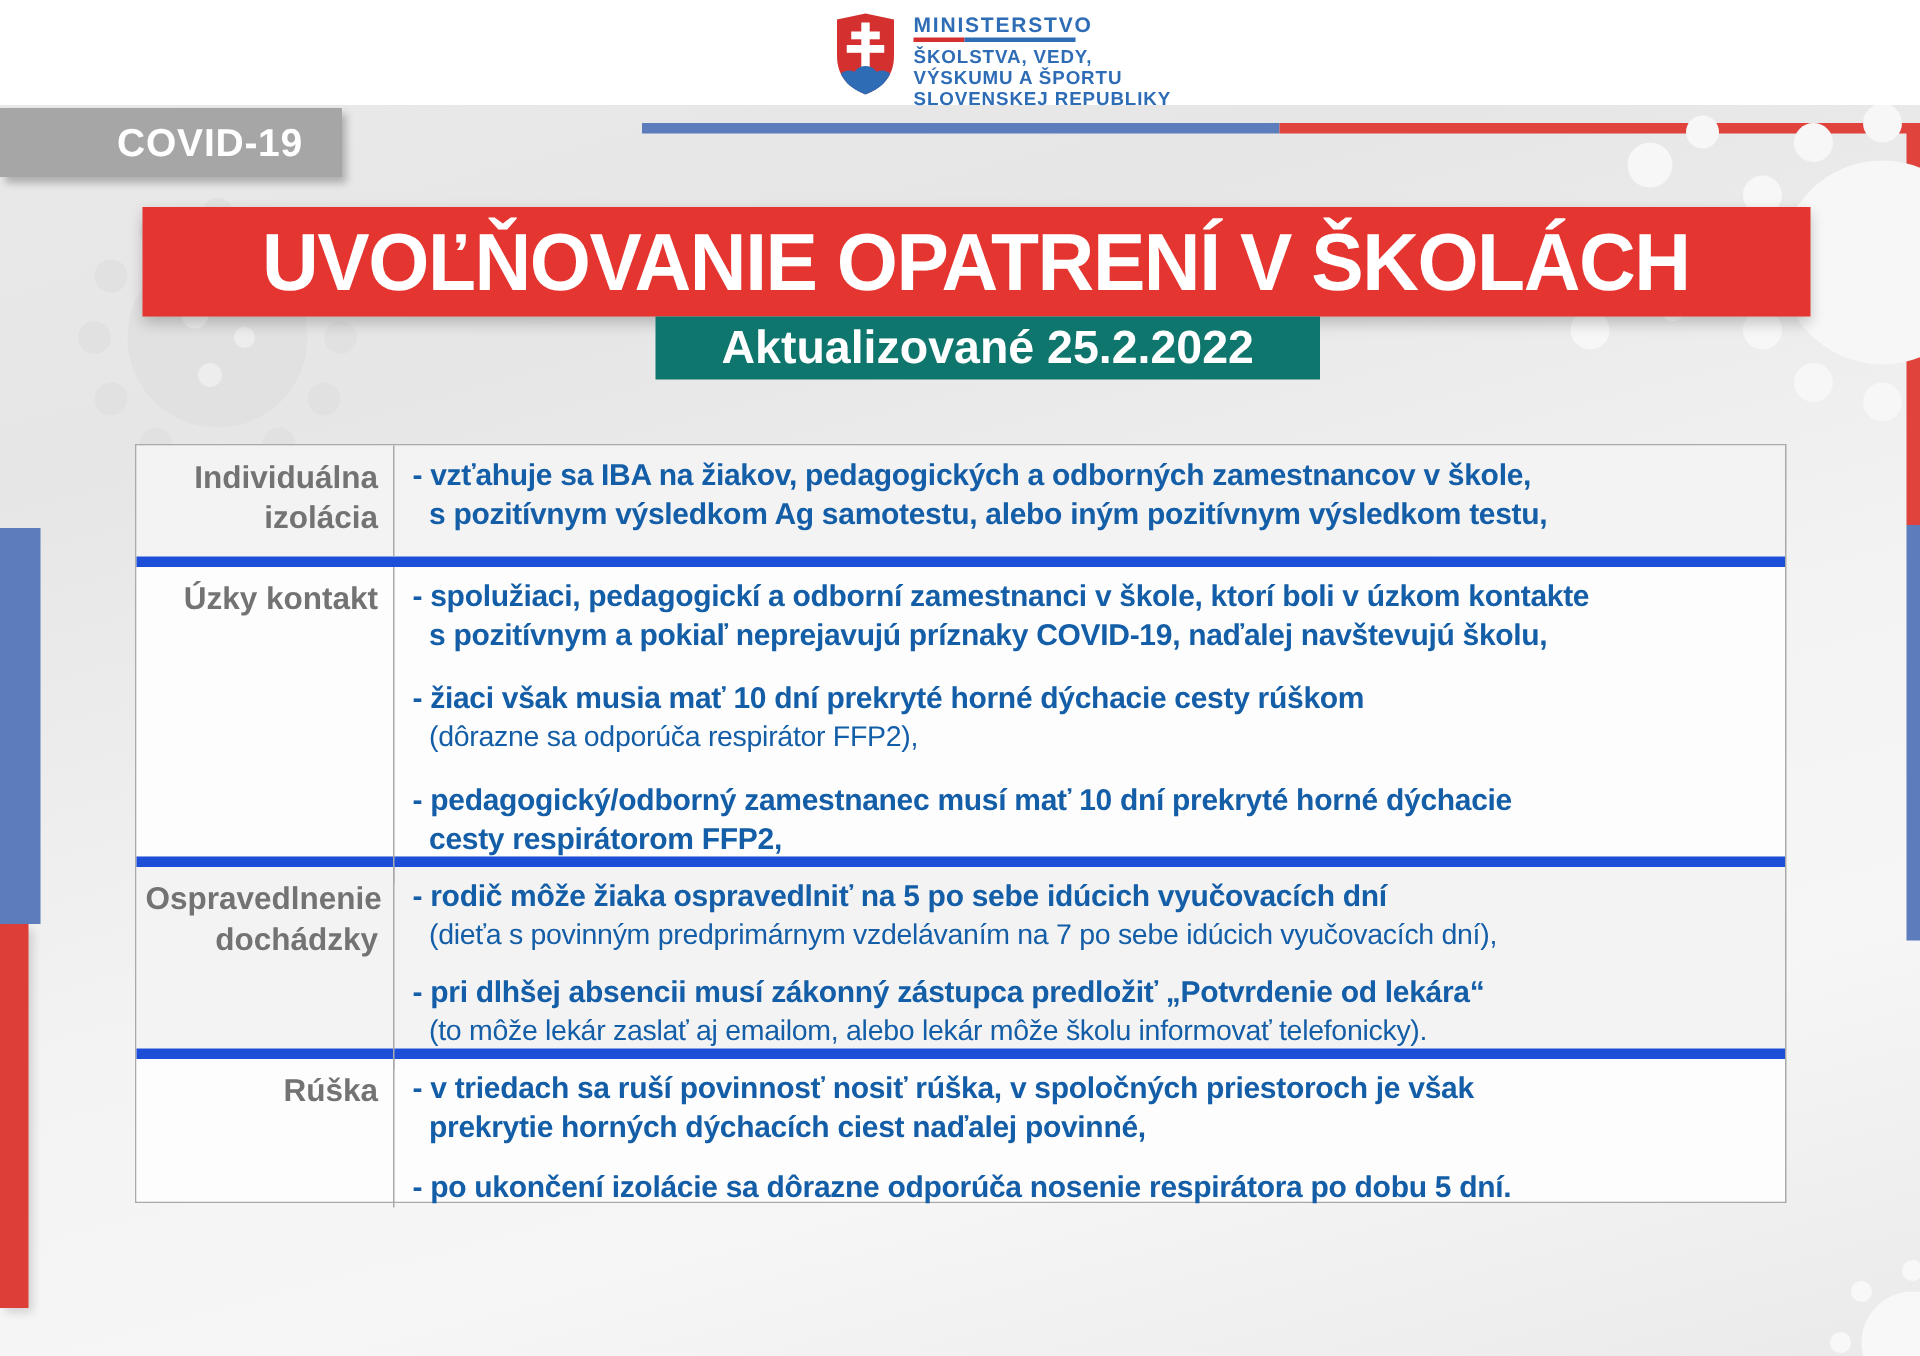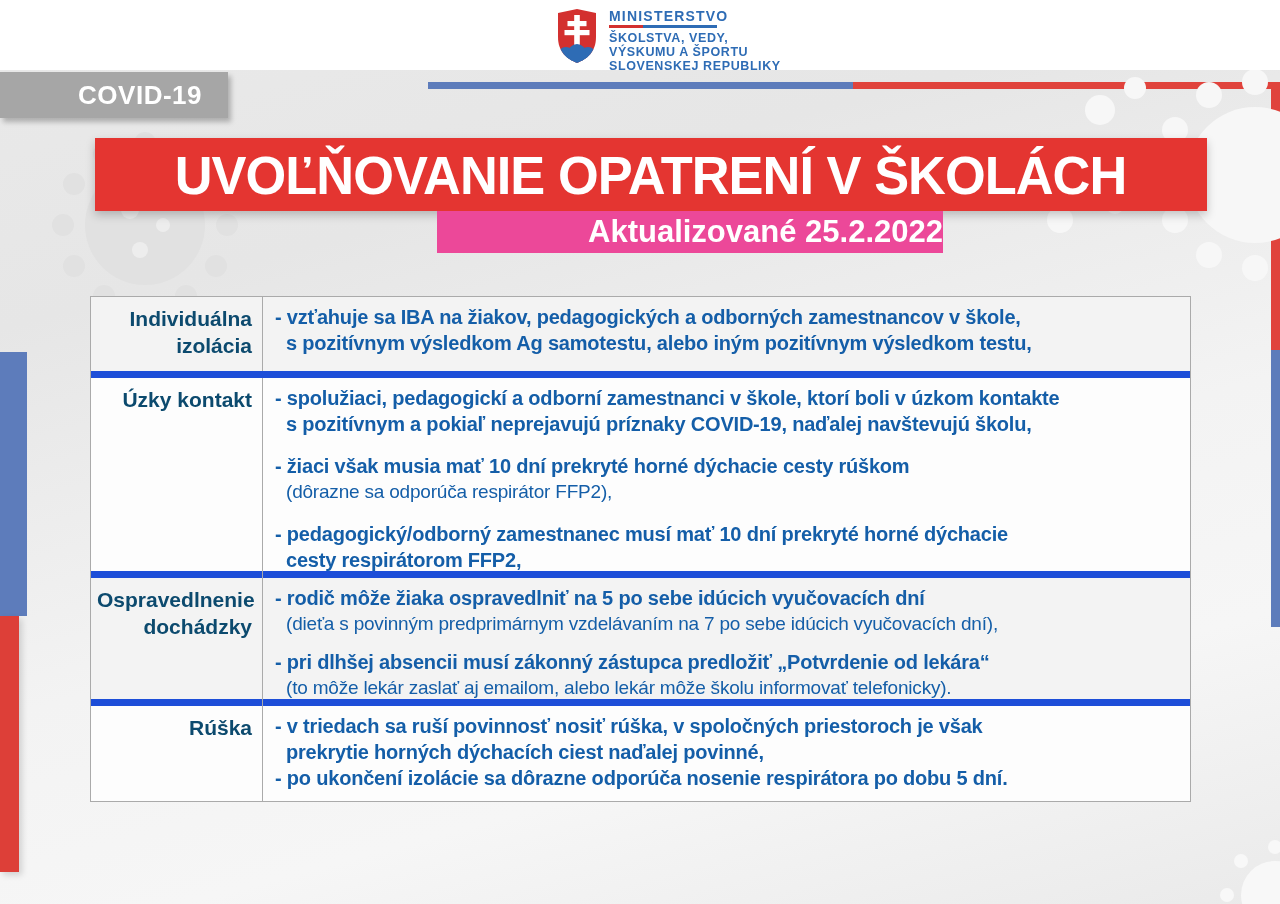--- a/index.html
+++ b/index.html
@@ -41,41 +41,41 @@
   .title-banner{
     position:absolute;left:95px;top:138px;width:1112px;height:73px;background:#e43531;
     box-shadow:0 4px 9px rgba(0,0,0,.22);
     display:flex;align-items:center;justify-content:center;
   }
   .title-banner .title-text{
     color:#ffffff;font-weight:bold;font-size:54px;letter-spacing:-1px;
     transform:scaleX(.97);white-space:nowrap;
   }
   .subtitle-banner{
-    position:absolute;left:437px;top:211px;width:506px;height:42px;background:#ec4899;
-    display:flex;align-items:center;justify-content:flex-end;
+    position:absolute;left:437px;top:211px;width:443px;height:42px;background:#0f766e;
+    display:flex;align-items:center;justify-content:center;
   }
   .subtitle-banner .subtitle-text{color:#ffffff;font-weight:bold;font-size:31px;white-space:nowrap;}
   
   .info-table{
     position:absolute;left:90px;top:296px;width:1101px;box-sizing:border-box;
     border:1px solid #aaaaaa;
   }
   .t-row{display:grid;grid-template-columns:172px 1fr;box-sizing:border-box;}
   .t-row + .t-row{border-top:7px solid #1d4ed8;}
   .t-row.shade-a{background:#f3f3f3;}
   .t-row.shade-b{background:#fdfdfd;}
   .r1{height:74px;} .r2{height:200px;} .r3{height:128px;} .r4{height:102px;}
   .label-cell{
     border-right:1px solid #aaaaaa;box-sizing:border-box;
     padding:8px 10px 0 6px;text-align:right;
-    color:#0c4a6e;font-weight:bold;font-size:21px;line-height:27px;white-space:pre-line;
+    color:#737373;font-weight:bold;font-size:21px;line-height:27px;white-space:pre-line;
   }
   .content-cell{padding:7px 8px 0 12px;box-sizing:border-box;}
-  .bullet{}
+  .bullet{margin-bottom:14px;}
   .bullet:last-child{margin-bottom:0;}
   .b-line{color:#145ea8;font-size:20px;line-height:26px;font-weight:bold;letter-spacing:-.2px;}
   .b-line.cont{padding-left:11px;}
   .b-line.reg{font-weight:normal;font-size:19px;}
   .r2 .bullet{margin-bottom:16px;}
   .r3 .bullet{margin-bottom:12px;}
 </style>
 </head>
 <body>
 

